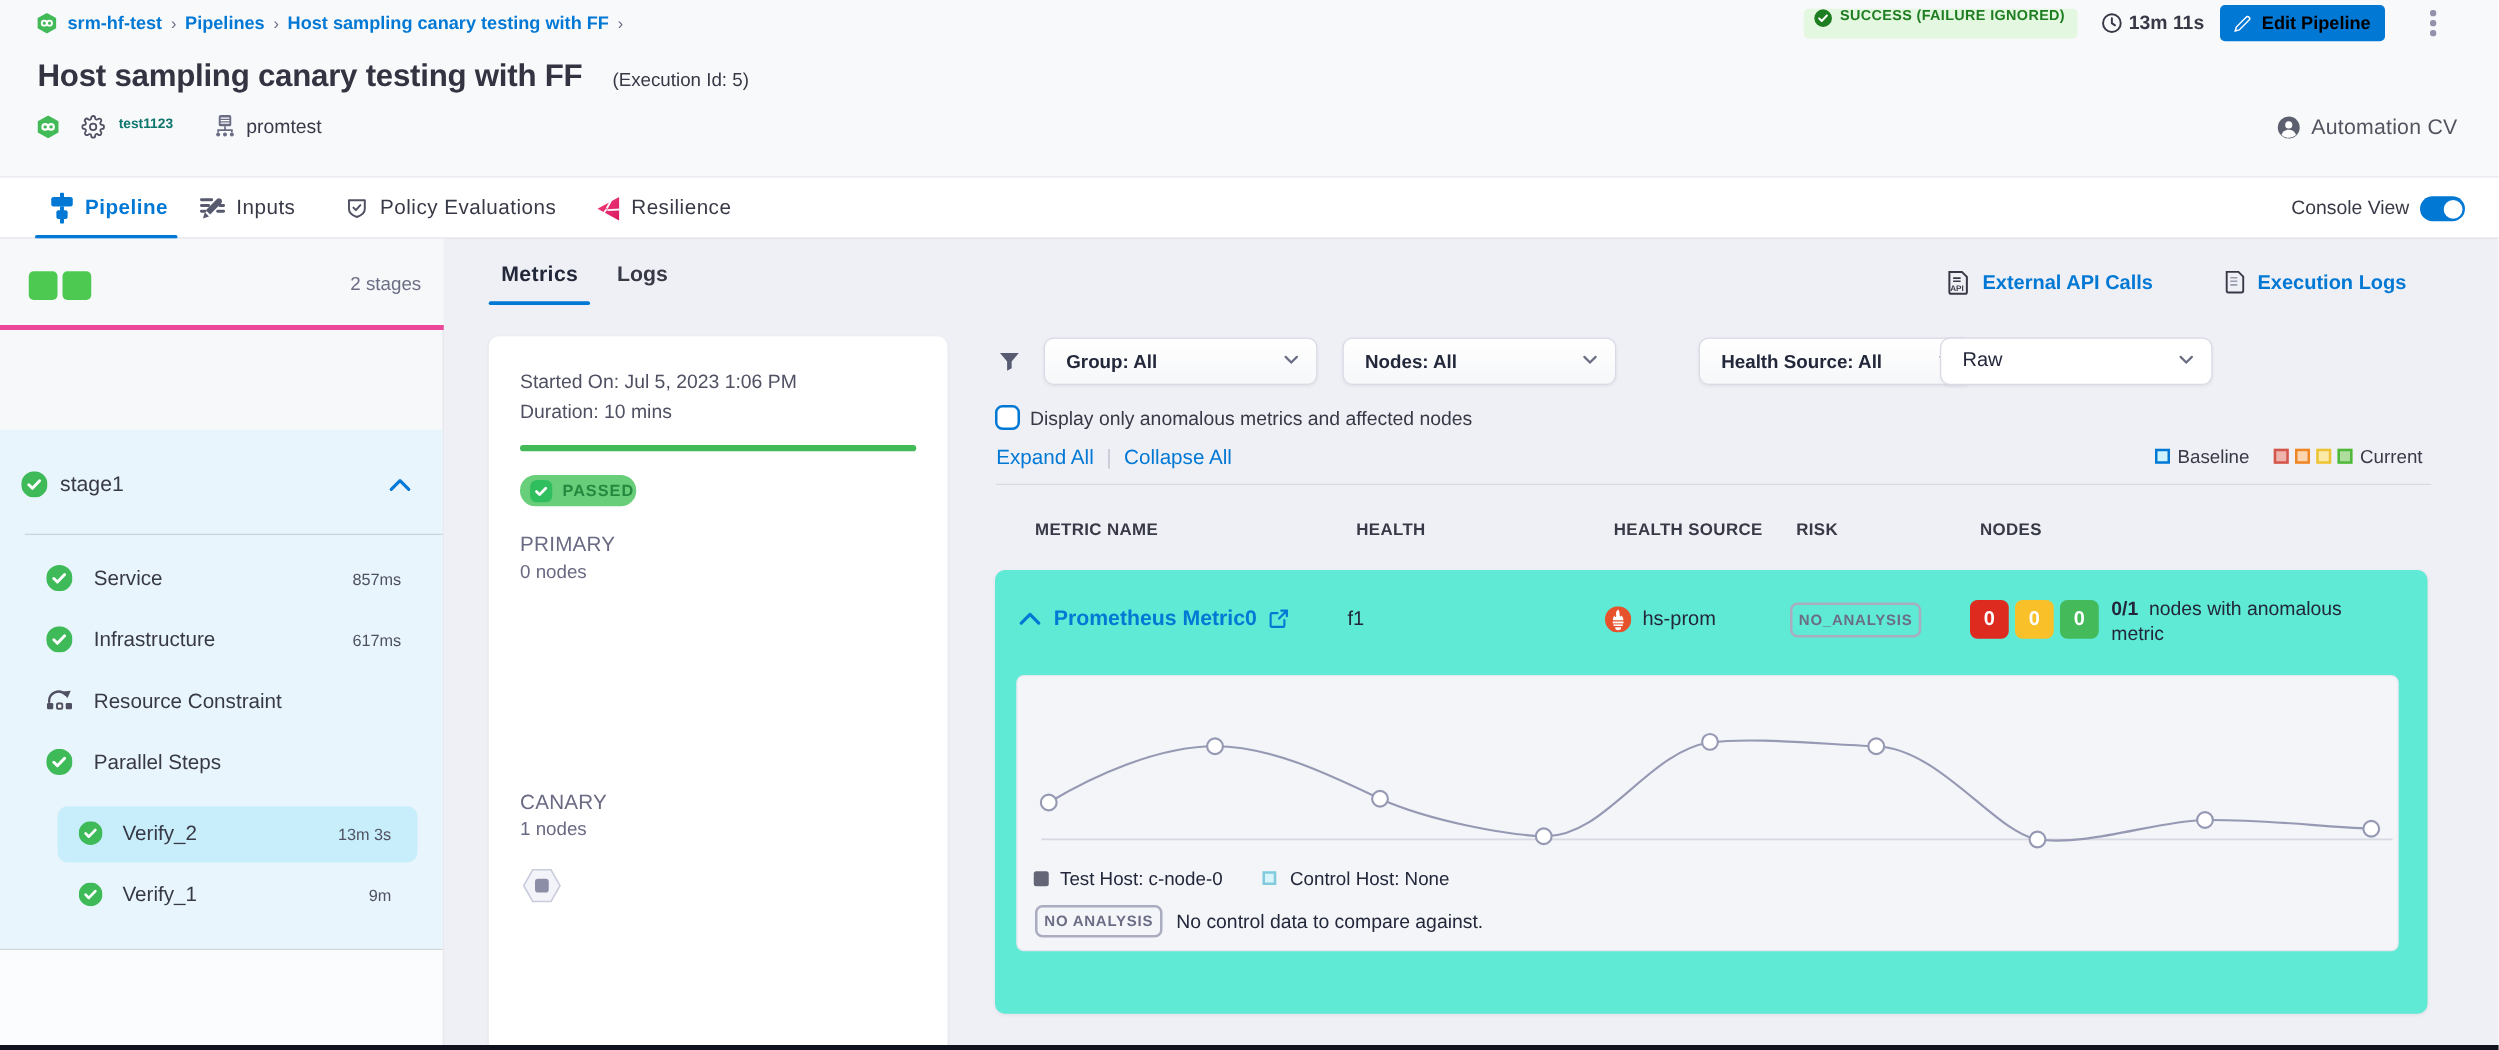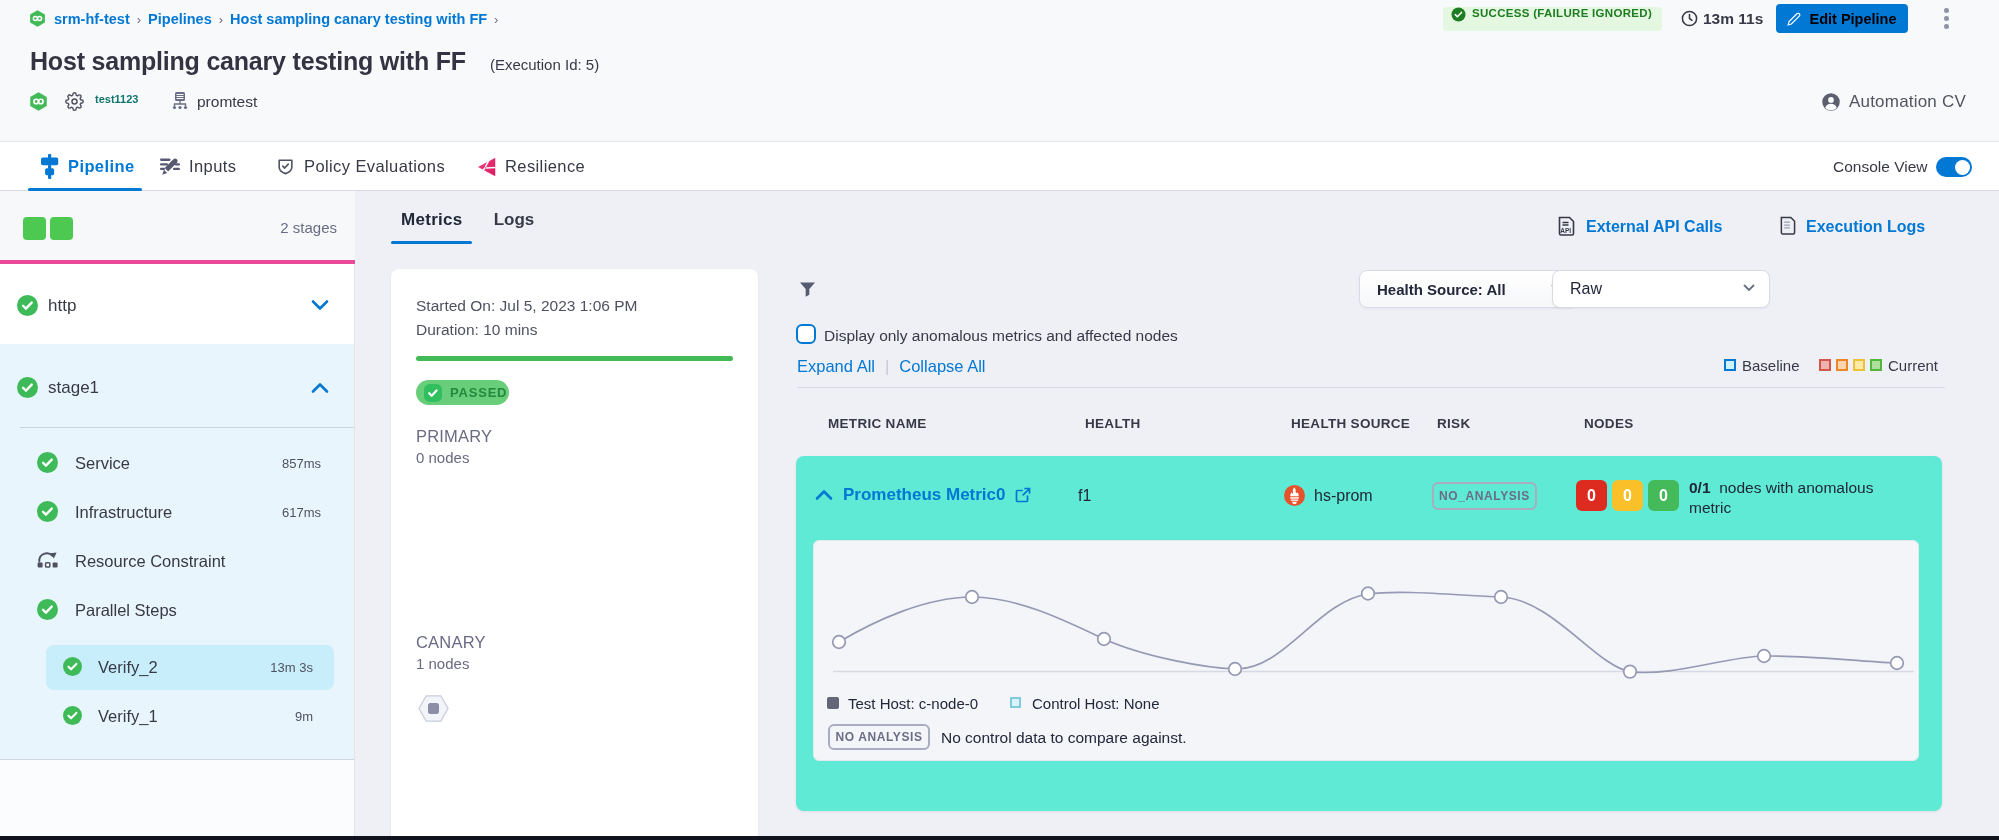--- a/index.html
+++ b/index.html
@@ -158,30 +158,20 @@
     </div>
   </div>
   <div id="pipetab-underline"></div>
   <div id="content">
     <div id="sidebar">
       <div id="sb-head">
         <div class="sq" style="left:23px;"></div>
         <div class="sq" style="left:50px;"></div>
         <div style="position:absolute; right:18px; top:28px; font-size:15px; color:#6b6d85;">2 stages</div>
       </div>
-      <div id="httprow">
-        <svg class="checkc2" style="position:absolute; left:17px; top:31px;" width="21" height="21" viewBox="0 0 16 16">
-            <circle cx="8" cy="8" r="8" fill="#3eba58"></circle>
-            <path d="M4.6 8.2l2.2 2.2 4.4-4.6" stroke="#fff" stroke-width="1.8" fill="none" stroke-linecap="round" stroke-linejoin="round"></path>
-          </svg>
-        <div class="sbrow-t" style="left:48px; top:32px; font-size:17px;">http</div>
-        <svg style="position:absolute; left:311px; top:35px;" width="18" height="12" viewBox="0 0 18 12" fill="none" stroke="#0278d5" stroke-width="2.6" stroke-linecap="round" stroke-linejoin="round">
-            <path d="M2 2.5l7 7 7-7"></path>
-          </svg>
-      </div>
       <div id="stagesec">
         <svg style="position:absolute; left:17px; top:33px;" width="21" height="21" viewBox="0 0 16 16">
             <circle cx="8" cy="8" r="8" fill="#3eba58"></circle>
             <path d="M4.6 8.2l2.2 2.2 4.4-4.6" stroke="#fff" stroke-width="1.8" fill="none" stroke-linecap="round" stroke-linejoin="round"></path>
           </svg>
         <div class="sbrow-t" style="left:48px; top:34px; font-size:17px;">stage1</div>
         <svg style="position:absolute; left:311px; top:38px;" width="18" height="12" viewBox="0 0 18 12" fill="none" stroke="#0278d5" stroke-width="2.6" stroke-linecap="round" stroke-linejoin="round">
             <path d="M2 9.5l7-7 7 7"></path>
           </svg>
         <div style="position:absolute; left:20px; top:83px; width:334px; height:1px; background:#c9d3de;"></div>
@@ -258,20 +248,26 @@
     <div class="rlink" style="position:absolute; left:1586px; top:27px;">External API Calls</div>
     <svg style="position:absolute; left:1779px; top:25px;" width="17" height="20" viewBox="0 0 18 21" fill="none">
         <path d="M2 1h10l4 4v12a1.5 1.5 0 0 1-1.5 1.5h-11A1.5 1.5 0 0 1 2 17V1z" stroke="#383946" stroke-width="1.6" transform="translate(0.5,0.5)"></path>
         <path d="M5.5 6.5h6M5.5 9.5h6M5.5 12.5h6" stroke="#9a9cb0" stroke-width="1.3"></path>
       </svg>
     <div class="rlink" style="position:absolute; left:1806px; top:27px;">Execution Logs</div>
 
     <svg style="position:absolute; left:798px; top:89px;" width="19" height="19" viewBox="0 0 24 24" fill="#565b72">
         <path d="M2.5 3h19l-7.2 8.5v7L9.7 21v-9.5z"></path>
       </svg>
+    <div class="drop" style="left:835px; width:219px;">Group: All<svg class="dropchev" width="12" height="8" viewBox="0 0 12 8" fill="none" stroke="#6b6d85" stroke-width="1.8" stroke-linecap="round">
+          <path d="M1.5 1.5L6 6l4.5-4.5"></path>
+        </svg></div>
+    <div class="drop" style="left:1074px; width:219px;">Nodes: All<svg class="dropchev" width="12" height="8" viewBox="0 0 12 8" fill="none" stroke="#6b6d85" stroke-width="1.8" stroke-linecap="round">
+          <path d="M1.5 1.5L6 6l4.5-4.5"></path>
+        </svg></div>
     <div class="drop" style="left:1313px; width:219px;margin-left:46px;">Health Source: All<svg class="dropchev" width="12" height="8" viewBox="0 0 12 8" fill="none" stroke="#6b6d85" stroke-width="1.8" stroke-linecap="round">
           <path d="M1.5 1.5L6 6l4.5-4.5"></path>
         </svg></div>
     <div class="drop" style="left:1552px; width:218px; background:#fff; font-weight:400; font-size:16px;">Raw<svg class="dropchev" width="12" height="8" viewBox="0 0 12 8" fill="none" stroke="#6b6d85" stroke-width="1.8" stroke-linecap="round">
           <path d="M1.5 1.5L6 6l4.5-4.5"></path>
         </svg></div>
     <div style="position:absolute; left:796px; top:133px; width:20px; height:20px; border:2px solid #0278d5; border-radius:6px; background:#fff;"></div>
     <div style="position:absolute; left:824px; top:136px; font-size:15.5px; color:#383946;">Display only anomalous metrics and affected nodes</div>
     <div style="position:absolute; left:797px; top:166px; font-size:16.5px; font-weight:500; color:#0278d5;">Expand All<span style="color:#c6c8d4; font-weight:400; margin:0 10px;">|</span>Collapse All</div>
 

